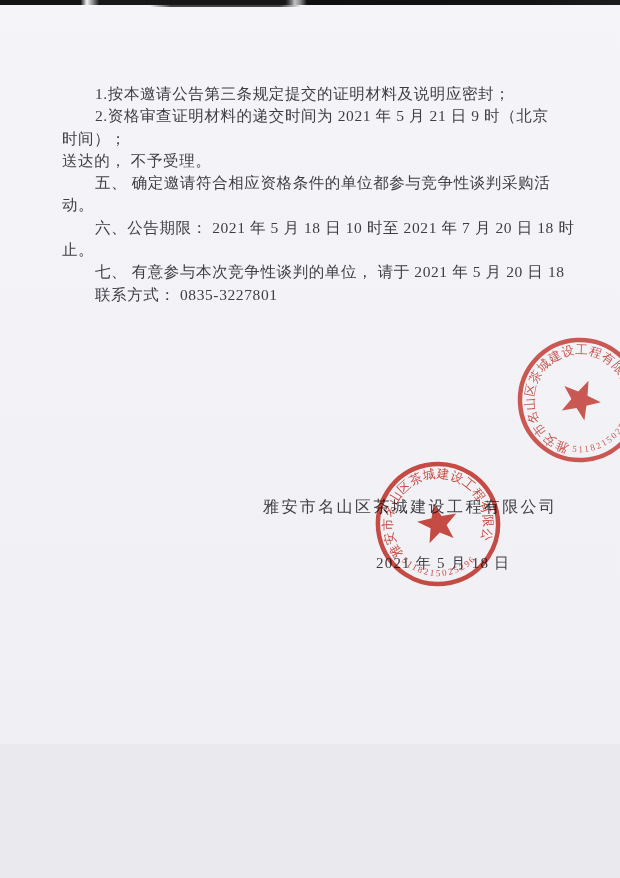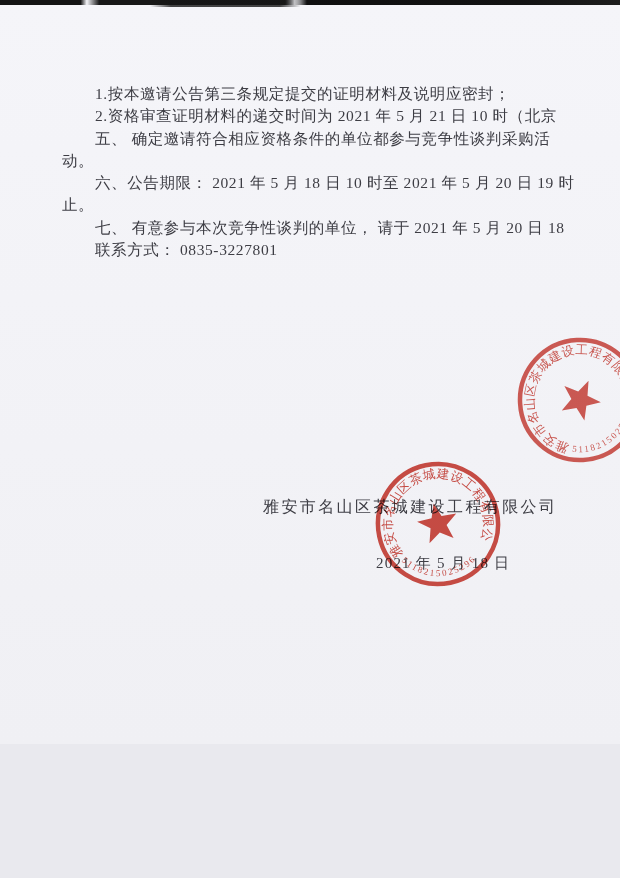--- a/index.html
+++ b/index.html
@@ -60,24 +60,26 @@
 </head>
 <body>
 
 <div class="page">
 
   <div class="top-edge"></div>
   <div class="top-edge2"></div>
 
   <div class="doc-body">
     <div class="line indent">1.按本邀请公告第三条规定提交的证明材料及说明应密封；</div>
-    <div class="line indent">2.资格审查证明材料的递交时间为 2021 年 5 月 21 日 10 时（北京</div>
+    <div class="line indent">2.资格审查证明材料的递交时间为 2021 年 5 月 21 日 9 时（北京</div>
+    <div class="line">时间）；</div>
+    <div class="line">送达的， 不予受理。</div>
     <div class="line indent">五、 确定邀请符合相应资格条件的单位都参与竞争性谈判采购活</div>
     <div class="line">动。</div>
-    <div class="line indent">六、公告期限： 2021 年 5 月 18 日 10 时至 2021 年 5 月 20 日 19 时</div>
+    <div class="line indent">六、公告期限： 2021 年 5 月 18 日 10 时至 2021 年 7 月 20 日 18 时</div>
     <div class="line">止。</div>
     <div class="line indent">七、 有意参与本次竞争性谈判的单位， 请于 2021 年 5 月 20 日 18</div>
     <div class="line indent">联系方式： 0835-3227801</div>
   </div>
 
   <div class="sig-company">雅安市名山区茶城建设工程有限公司</div>
   <div class="sig-date">2021 年 5 月 18 日</div>
 
   <svg class="seal seal-main" viewBox="0 0 170 170">
     <defs>

